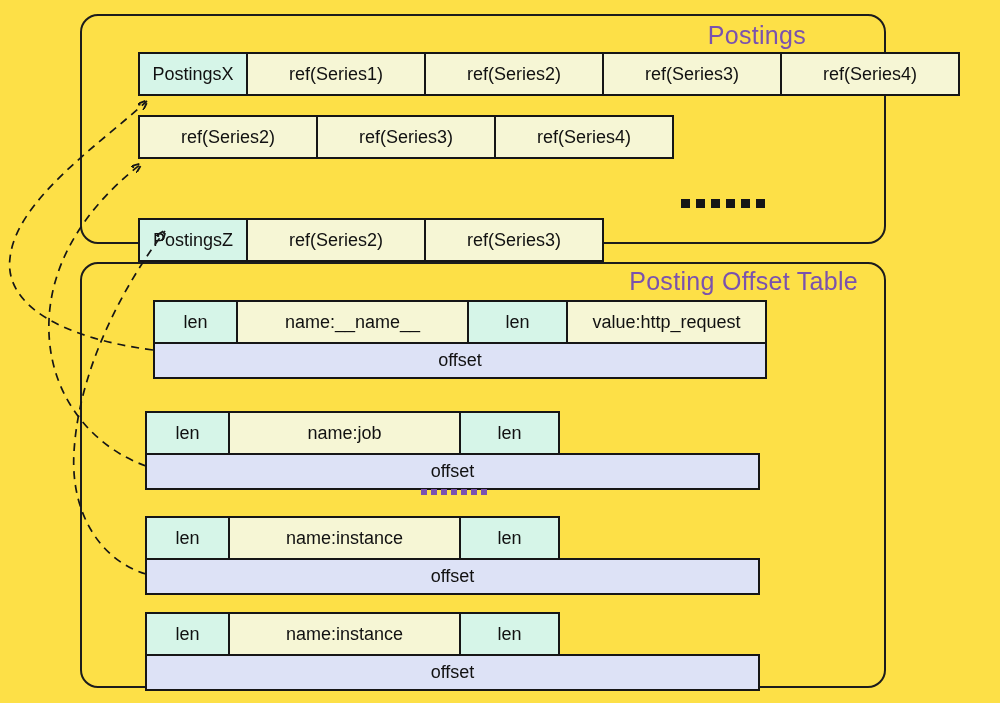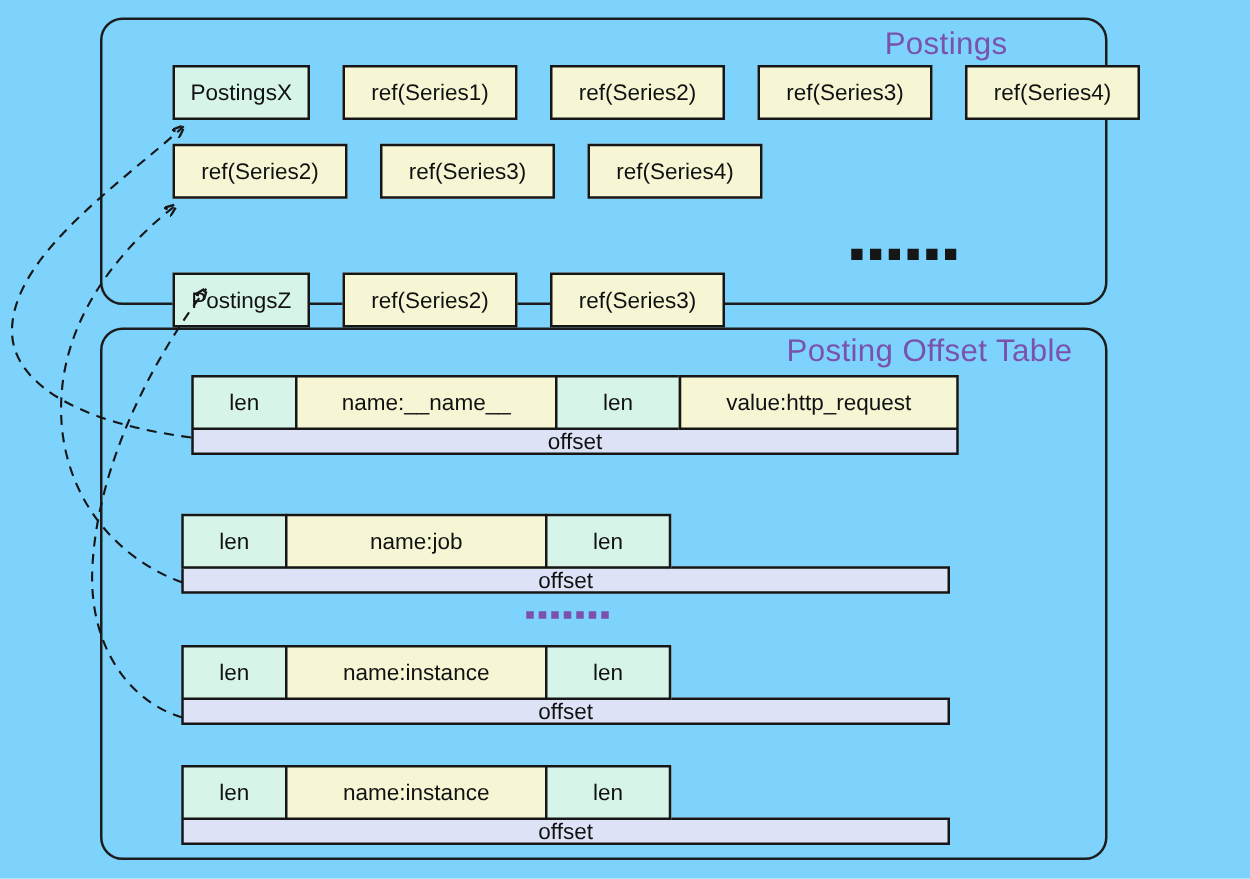--- a/index.html
+++ b/index.html
@@ -5,63 +5,63 @@
   :root{
     --key-cell:#d6f5e8;
     --value-cell:#f6f6d5;
     --offset-cell:#dde2f6;
     --title-accent:#7a52ae;
     --line:#111111;
   }
   *{box-sizing:border-box;margin:0;padding:0;}
   html,body{width:1000px;height:703px;background:#ffffff;overflow:hidden;}
   body{font-family:"Liberation Sans","DejaVu Sans",sans-serif;color:#111;}
-  .stage{position:relative;width:1000px;height:703px;background:#7dd3fc;}
+  .stage{position:relative;width:1000px;height:703px;background:#fde047;}
 
   .outer-box{
     position:absolute;
     border:2.5px solid #1c1c1c;
     border-radius:18px;
     background:transparent;
   }
   .box-title{
     position:absolute;
     color:var(--title-accent);
     font-size:25px;
     font-weight:500;
     letter-spacing:.3px;
     white-space:nowrap;
   }
 
   
-  .row{position:absolute;display:flex;gap:28px;}
+  .row{position:absolute;display:flex;}
   .cell{
     height:44px;
     border:2px solid #161616;
     display:flex;align-items:center;justify-content:center;
     font-size:18px;
     white-space:nowrap;
     background:var(--value-cell);
   }
   .cell + .cell{margin-left:-2px;}
   .cell.key{background:var(--key-cell);}
 
   
   .p-label{width:110px;}
-  .p-ref{width:140px;}
+  .p-ref{width:180px;}
 
   
   .otable{position:absolute;}
   .otable .trow{display:flex;}
   .c-len1{width:85px;}
-  .c-name{width:210px;}
+  .c-name{width:233px;}
   .c-len2{width:101px;}
   .c-value{flex:1;}
   .offset-row{
-    height:22px;
+    height:37px;
     margin-top:-2px;
     border:2px solid #161616;
     background:var(--offset-cell);
     display:flex;align-items:center;justify-content:center;
     font-size:18px;
   }
 
   
   .dots{position:absolute;display:flex;align-items:center;}
   .dots i{display:inline-block;background:#161616;}

